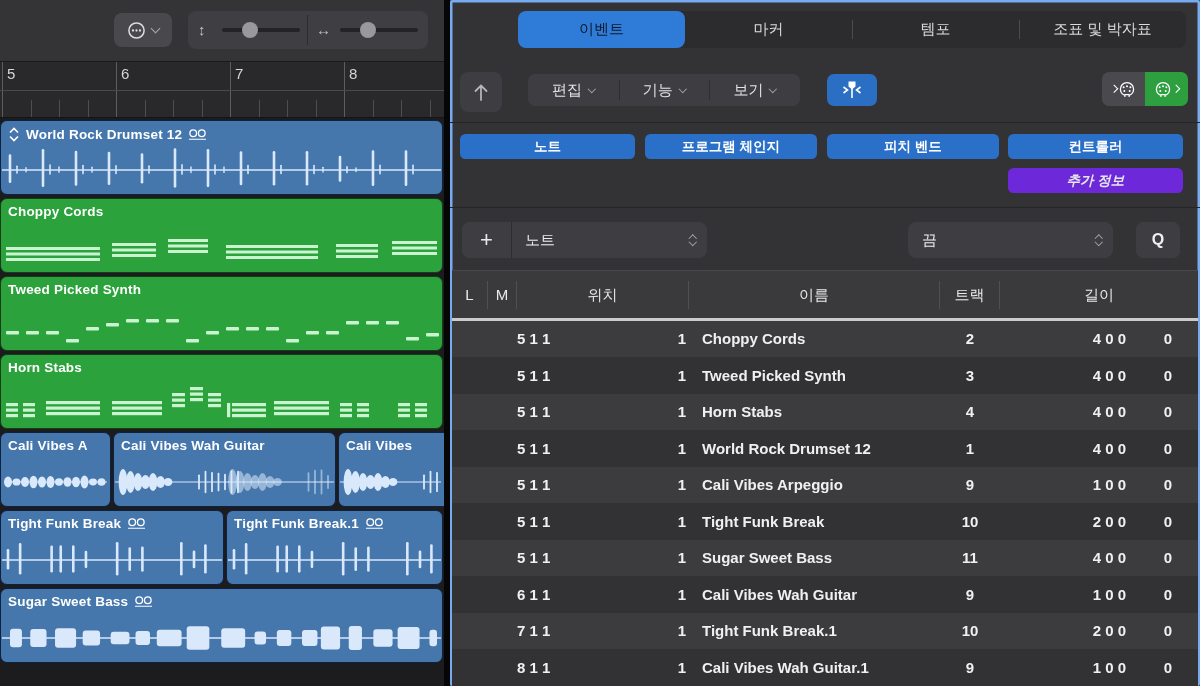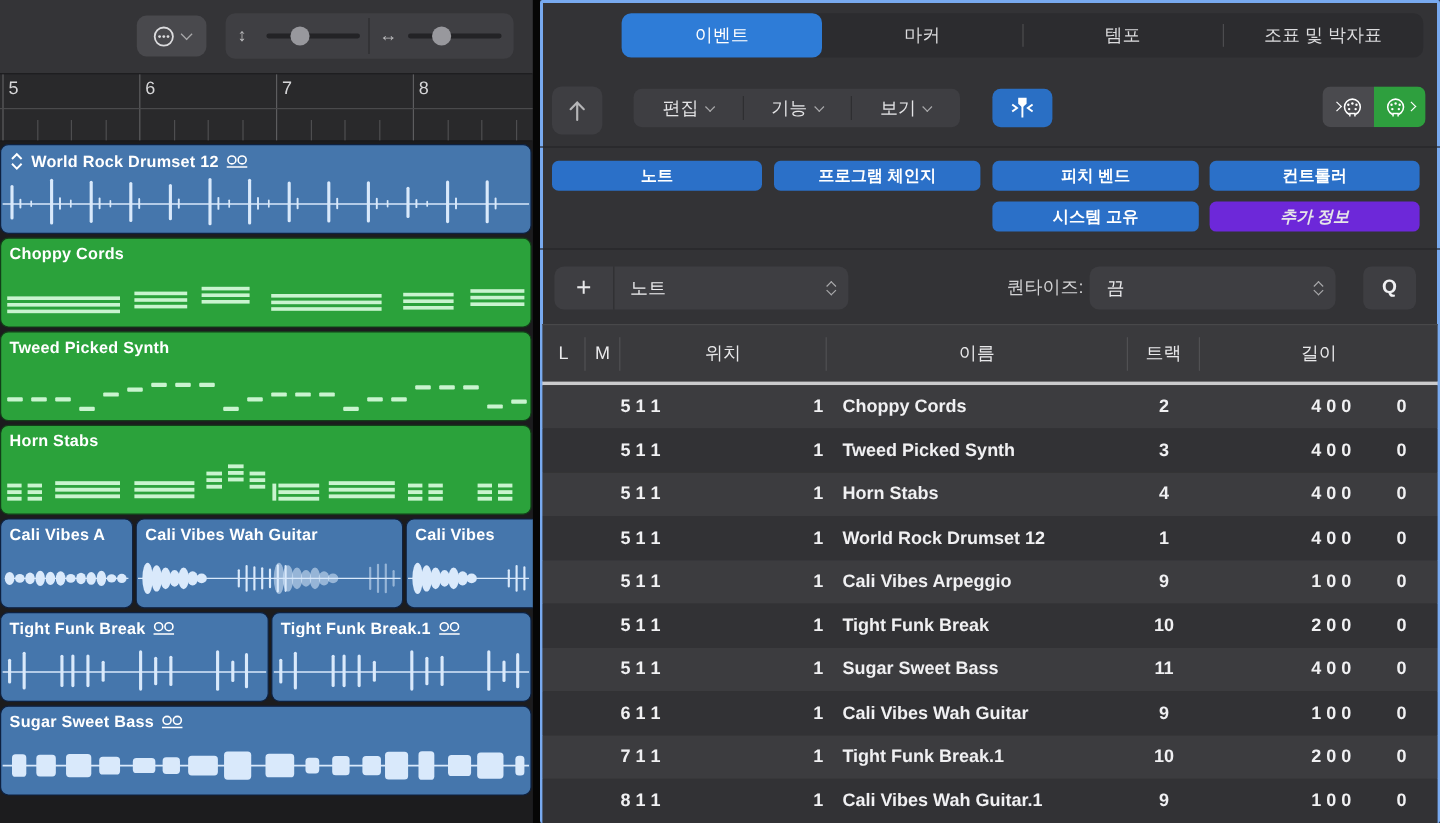--- a/index.html
+++ b/index.html
@@ -38,21 +38,21 @@
   .wave-g{position:absolute;left:1px;top:0;}
 
   
   .pane-gap{width:6px;height:686px;background:#060606;}
 
   
   .event-pane{position:relative;width:750px;height:686px;background:#333336;overflow:hidden;border-radius:2px;box-shadow:inset 0 0 0 2.5px #78aaf0;}
 
   .tabbar{position:absolute;left:68px;top:11px;width:668px;height:37px;background:#2c2c2f;border-radius:8px;display:flex;}
   .tab{flex:1;display:flex;align-items:center;justify-content:center;color:#dcdcde;font-size:15px;font-weight:500;position:relative;}
-  .tab.active{background:#2e7cd7;border-radius:8px;color:#ffffff;}
+  .tab.active{background:#2e7cd7;border-radius:8px;color:#0f172a;}
   .tab.divided::before{content:"";position:absolute;left:0;top:9px;bottom:9px;width:1px;background:#4c4c4f;}
 
   .up-btn{position:absolute;left:10px;top:72px;width:42px;height:40px;background:#3e3e42;border:none;border-radius:8px;display:flex;align-items:center;justify-content:center;}
   .menu-group{position:absolute;left:78px;top:74px;width:272px;height:32px;background:#3e3e42;border-radius:7px;display:flex;text-align:right;}
   .menu-item{flex:1;display:flex;align-items:center;justify-content:center;gap:7px;color:#e4e4e6;font-size:15px;position:relative;}
   .menu-item + .menu-item::before{content:"";position:absolute;left:0;top:6px;bottom:6px;width:1px;background:#2e2e31;}
   .catch-btn{position:absolute;left:377px;top:74px;width:50px;height:32px;background:#2a6fc4;border:none;border-radius:7px;display:flex;align-items:center;justify-content:center;}
   .midi-group{position:absolute;left:652px;top:72px;width:86px;height:34px;display:flex;border-radius:7px;overflow:hidden;}
   .midi-btn{flex:1;border:none;display:flex;align-items:center;justify-content:center;gap:1px;background:#4a4a4e;}
   .midi-btn.in{background:#2e9f3e;}
@@ -541,34 +541,32 @@
         <i class="chev right sm" style="border-color:#fff"></i>
       </button>
     </div>
 
     <div class="sep-line" style="top:122px"></div>
 
     <button class="filter-btn" style="left:10px;top:134px;width:175px">노트</button>
     <button class="filter-btn" style="left:195px;top:134px;width:172px">프로그램 체인지</button>
     <button class="filter-btn" style="left:377px;top:134px;width:172px">피치 벤드</button>
     <button class="filter-btn" style="left:558px;top:134px;width:175px">컨트롤러</button>
-    <button class="filter-btn" style="left:377px;top:168px;width:172px">시스템 고유</button>
     <button class="filter-btn off" style="left:558px;top:168px;width:175px">추가 정보</button>
 
     <div class="sep-line" style="top:207px"></div>
 
     <div class="add-event-ctl">
       <button class="plus-btn">+</button>
       <span class="etype-val">노트</span>
       <span class="updown">
           <i class="chev up sm"></i>
           <i class="chev down sm"></i>
         </span>
     </div>
-    <span class="q-label">퀀타이즈:</span>
     <div class="q-select">
       <span class="etype-val">끔</span>
       <span class="updown">
           <i class="chev up sm"></i>
           <i class="chev down sm"></i>
         </span>
     </div>
     <button class="q-btn">Q</button>
 
     <div class="etable-head">

